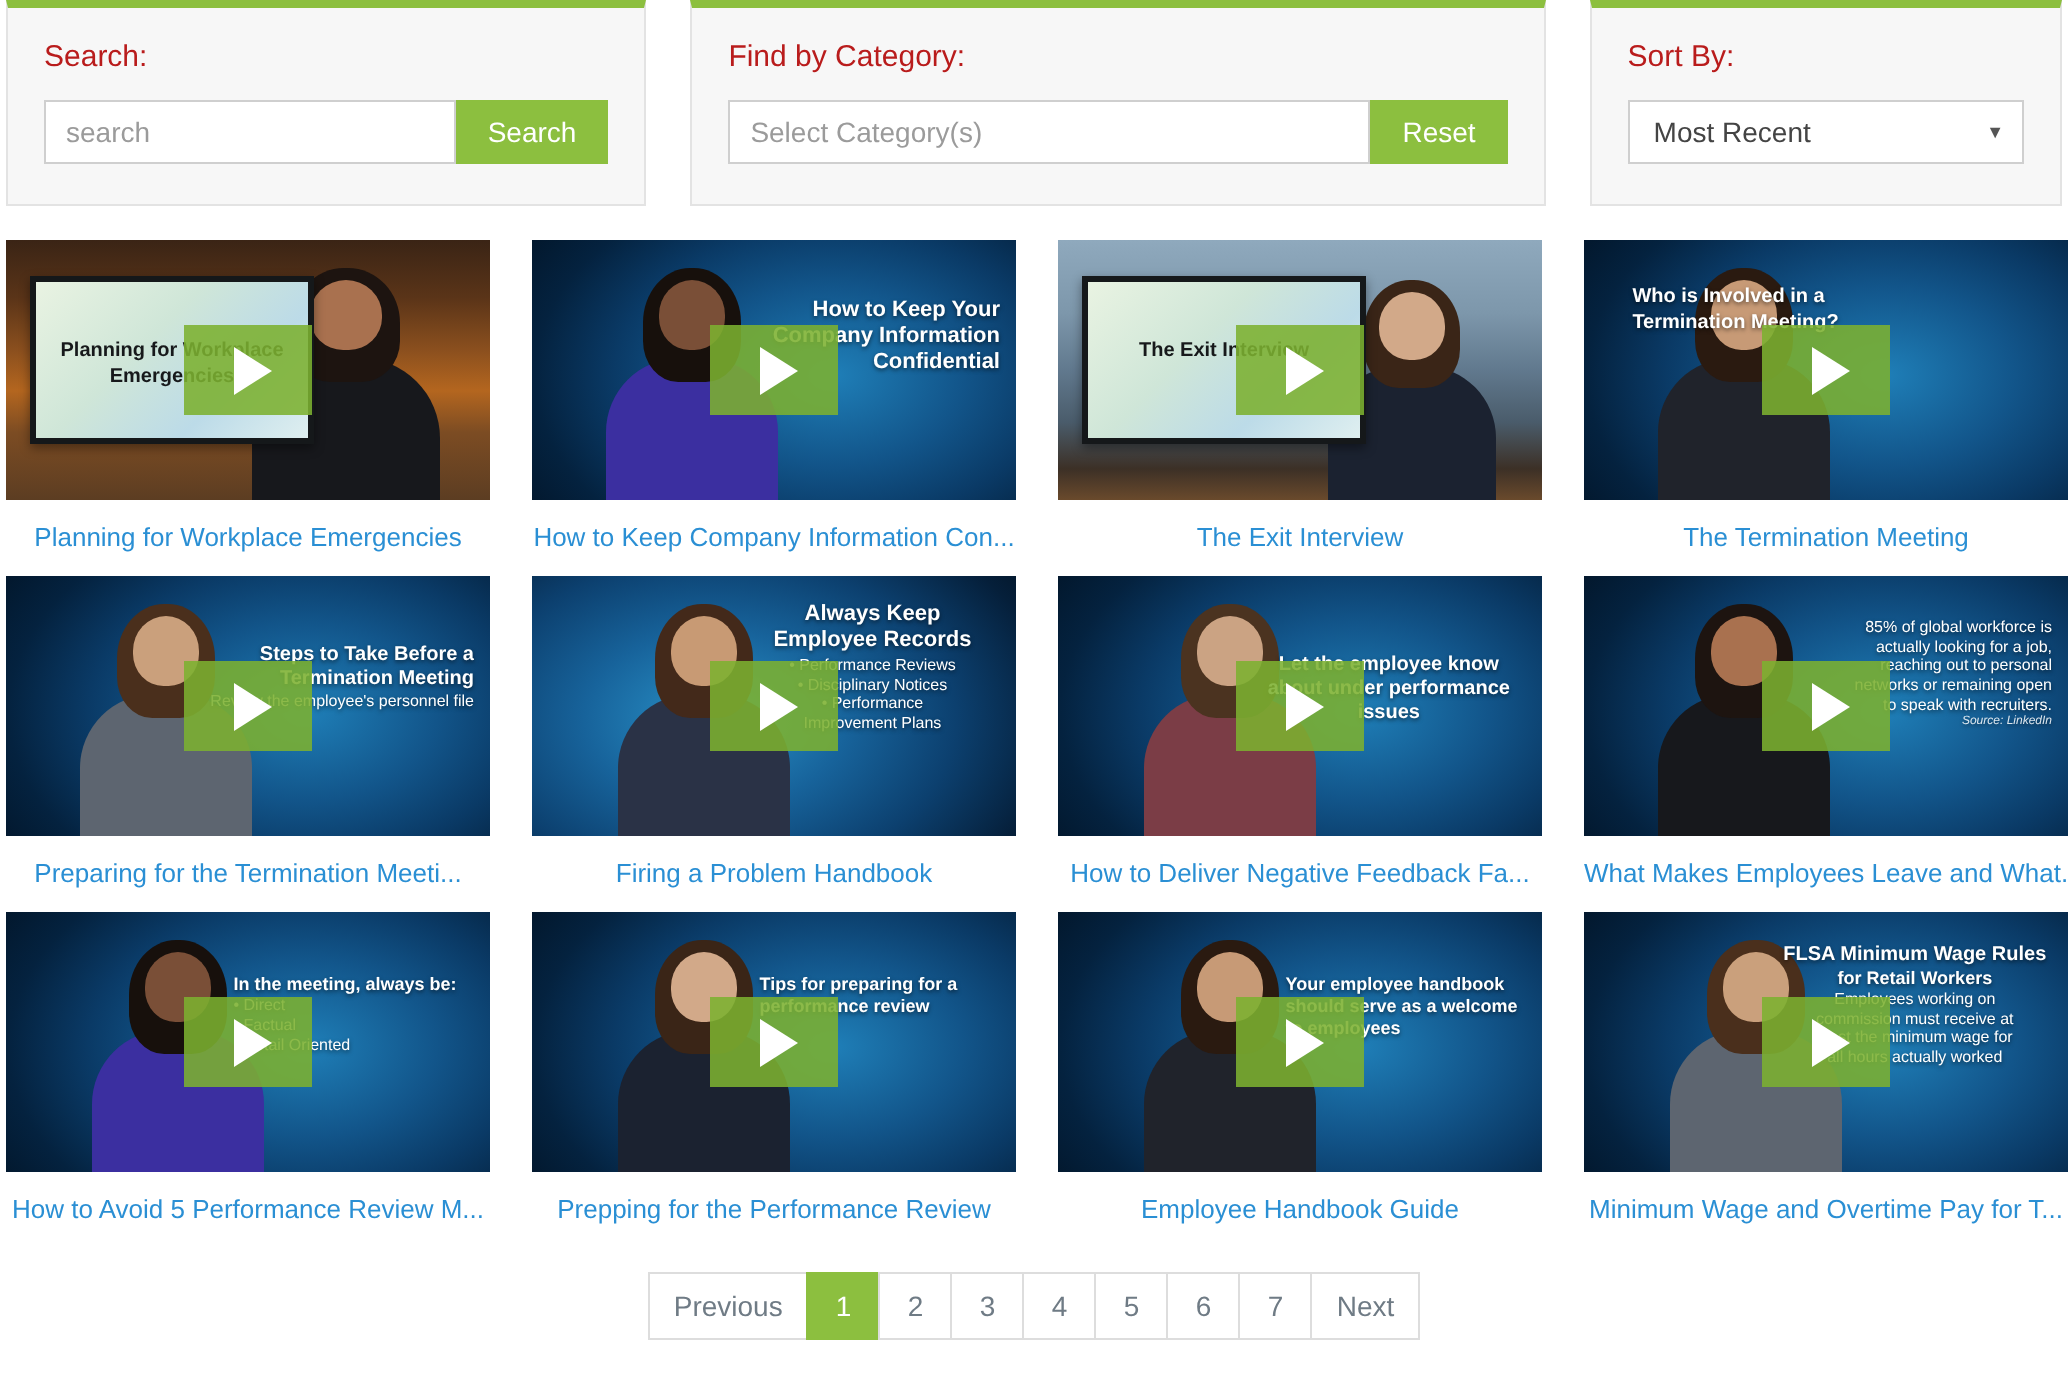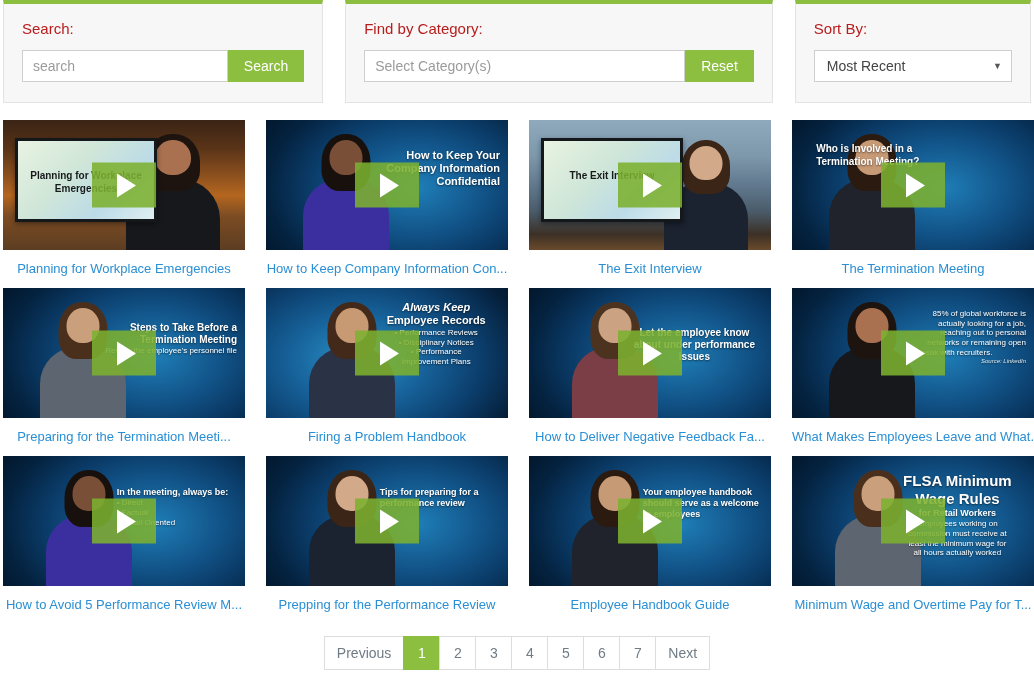--- a/index.html
+++ b/index.html
@@ -339,21 +339,21 @@
       </div>
       <div class="card">
         <div class="thumb bg-blue2">
           <div class="person" style="width: 88px; height: 118px; left: 42px;">
             <div style="position:absolute;left:50%;transform:translateX(-50%);bottom:0;width:86px;height:71px;border-radius:37px 37px 0 0;background:#2a3246;"></div>
             <div style="position:absolute;left:50%;transform:translateX(-50%);top:39px;width:18px;height:17px;background:#c89a74;"></div>
             <div style="position:absolute;left:50%;transform:translateX(-50%);top:2px;width:49px;height:57px;border-radius:48% 48% 36% 36%;background:#43291a;"></div>
             <div style="position:absolute;left:50%;transform:translateX(-50%);top:8px;width:33px;height:35px;border-radius:50% 50% 46% 46%;background:#c89a74;"></div>
           </div>
           <div style="position: absolute; right: 8px; left: 44%; top: 10%; text-align: center;">
-            <div class="ov" style="position: static; font-size: 11px; font-style: italic;">Always Keep</div>
+            <div class="ov" style="position: static; font-size: 11px;">Always Keep</div>
             <div class="ov" style="position: static; font-size: 11px;">Employee Records</div>
             <div class="ov small" style="position: static; font-size: 8px;">• Performance Reviews</div>
             <div class="ov small" style="position: static; font-size: 8px;">• Disciplinary Notices</div>
             <div class="ov small" style="position: static; font-size: 8px;">• Performance</div>
             <div class="ov small" style="position: static; font-size: 8px;">   Improvement Plans</div>
           </div>
           <div class="play">
             <span class="tri"></span>
           </div>
         </div>
@@ -384,21 +384,21 @@
             <div style="position:absolute;left:50%;transform:translateX(-50%);bottom:0;width:86px;height:71px;border-radius:37px 37px 0 0;background:#17181c;"></div>
             <div style="position:absolute;left:50%;transform:translateX(-50%);top:39px;width:18px;height:17px;background:#a9714f;"></div>
             <div style="position:absolute;left:50%;transform:translateX(-50%);top:2px;width:49px;height:57px;border-radius:48% 48% 36% 36%;background:#1d1410;"></div>
             <div style="position:absolute;left:50%;transform:translateX(-50%);top:8px;width:33px;height:35px;border-radius:50% 50% 46% 46%;background:#a9714f;"></div>
           </div>
           <div style="position: absolute; right: 8px; left: 34%; top: 16%; text-align: right;">
             <div class="ov small" style="position: static; font-size: 8px;">85% of global workforce is</div>
             <div class="ov small" style="position: static; font-size: 8px;">actually looking for a job,</div>
             <div class="ov small" style="position: static; font-size: 8px;">reaching out to personal</div>
             <div class="ov small" style="position: static; font-size: 8px;">networks or remaining open</div>
-            <div class="ov small" style="position: static; font-size: 8px; text-align: center;">to speak with recruiters.</div>
+            <div class="ov small" style="position: static; font-size: 8px;">to speak with recruiters.</div>
             <div class="ov small src" style="position: static; font-size: 6px;">Source: LinkedIn</div>
           </div>
           <div class="play">
             <span class="tri"></span>
           </div>
         </div>
         <a class="card-title">What Makes Employees Leave and What...</a>
       </div>
       <div class="card">
         <div class="thumb bg-blue">
@@ -459,21 +459,21 @@
       </div>
       <div class="card">
         <div class="thumb bg-blue">
           <div class="person" style="width: 88px; height: 118px; left: 42px;">
             <div style="position:absolute;left:50%;transform:translateX(-50%);bottom:0;width:86px;height:71px;border-radius:37px 37px 0 0;background:#5d6570;"></div>
             <div style="position:absolute;left:50%;transform:translateX(-50%);top:39px;width:18px;height:17px;background:#caa07c;"></div>
             <div style="position:absolute;left:50%;transform:translateX(-50%);top:2px;width:49px;height:57px;border-radius:48% 48% 36% 36%;background:#4a2f1c;"></div>
             <div style="position:absolute;left:50%;transform:translateX(-50%);top:8px;width:33px;height:35px;border-radius:50% 50% 46% 46%;background:#caa07c;"></div>
           </div>
           <div style="position: absolute; right: 8px; left: 40%; top: 12%; text-align: center;">
-            <div class="ov" style="position: static; font-size: 15px;">FLSA Minimum Wage Rules</div>
+            <div class="ov" style="position: static; font-size: 10px;">FLSA Minimum Wage Rules</div>
             <div class="ov" style="position: static; font-size: 9px;">for Retail Workers</div>
             <div class="ov small" style="position: static; font-size: 8px;">Employees working on</div>
             <div class="ov small" style="position: static; font-size: 8px;">commission must receive at</div>
             <div class="ov small" style="position: static; font-size: 8px;">least the minimum wage for</div>
             <div class="ov small" style="position: static; font-size: 8px;">all hours actually worked</div>
           </div>
           <div class="play">
             <span class="tri"></span>
           </div>
         </div>

